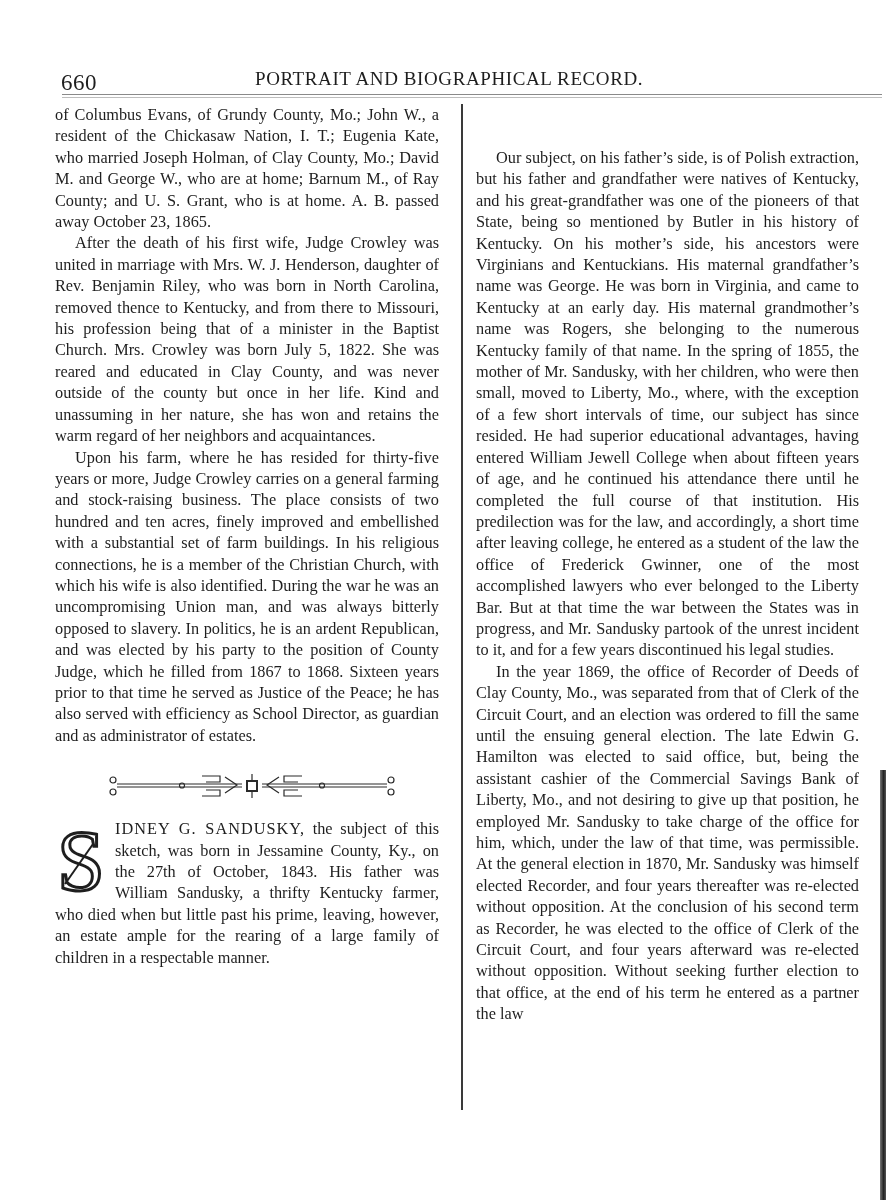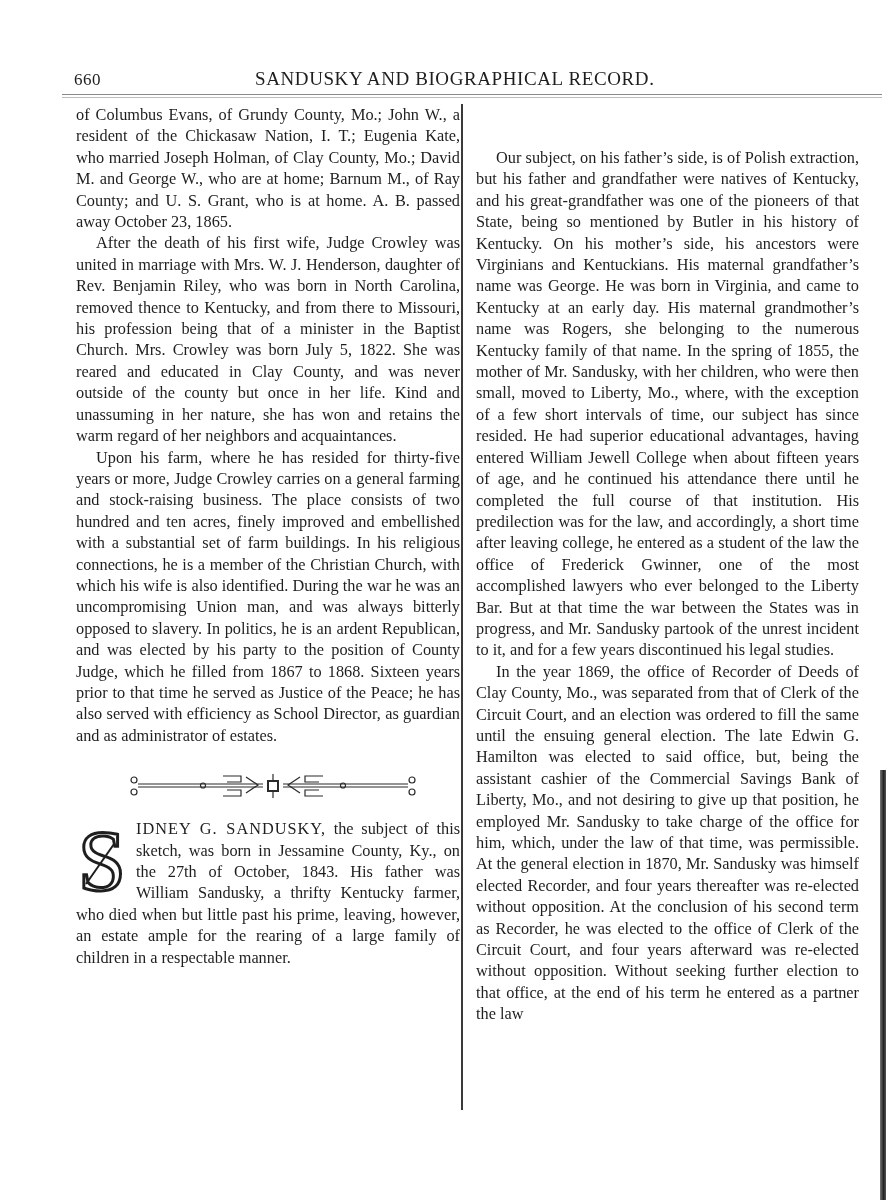--- a/index.html
+++ b/index.html
@@ -2,22 +2,22 @@
 <html><head>
 <meta charset="utf-8">
 <style>
   html, body { margin: 0; padding: 0; background: #ffffff; }
   body {
     width: 893px; height: 1200px; position: relative; overflow: hidden;
     font-family: "DejaVu Serif", "Liberation Serif", serif;
     color: #1e1e1e;
   }
   .page-number {
-    position: absolute; left: 74px; top: 70px;
-    font-family: "Liberation Serif", serif; font-size: 17px; letter-spacing: 0.5px;
+    position: absolute; left: 61px; top: 70px;
+    font-family: "Liberation Serif", serif; font-size: 23px; letter-spacing: 0.5px;
   }
   .running-head {
     position: absolute; left: 255px; top: 68px;
     font-family: "Liberation Serif", serif; font-size: 19px; letter-spacing: 0.6px;
   }
   .head-rule {
     position: absolute; left: 62px; top: 94px; width: 820px; height: 0;
     border-top: 1px solid #8a8a8a; border-bottom: 1px solid #bdbdbd; padding-top: 2px;
   }
   .col-divider {
@@ -25,39 +25,39 @@
   }
   .edge-band {
     position: absolute; left: 880px; top: 770px; width: 6px; height: 430px;
     background: linear-gradient(to right, #777, #222 60%, #555);
   }
   .column {
     position: absolute; top: 104px;
     font-family: "Liberation Serif", serif; font-size: 16.3px; line-height: 21.4px;
     text-align: justify; hyphens: manual;
   }
-  .col-left { left: 76px; width: 384px; }
+  .col-left { left: 55px; width: 384px; }
   .col-right { left: 476px; width: 383px; margin-top: 43px; }
   .column p { margin: 0; text-indent: 20px; }
   .column p.no-indent { text-indent: 0; }
   .ornament {
     display: block; width: 290px; height: 28px; margin: 26px auto 18px 52px;
   }
   .dropcap-para { text-indent: 0 !important; }
   .dropcap {
     float: left; width: 56px; height: 78px; margin: 4px 6px 0 -2px;
   }
   .smallcaps { letter-spacing: 1px; margin-top: 40px; }
 </style>
 </head>
 <body>
 
 <div>
   <div class="page-number">660</div>
-  <div class="running-head">SANDUSKY AND BIOGRAPHICAL RECORD.</div>
+  <div class="running-head">PORTRAIT AND BIOGRAPHICAL RECORD.</div>
   <div class="head-rule"></div>
   <div class="col-divider"></div>
   <div class="edge-band"></div>
 
   <div class="column col-left">
     <p class="no-indent">of Columbus Evans, of Grundy County, Mo.; John W., a resident of the Chickasaw Nation, I. T.; Eugenia Kate, who married Joseph Holman, of Clay County, Mo.; David M. and George W., who are at home; Barnum M., of Ray County; and U. S. Grant, who is at home. A. B. passed away October 23, 1865.</p>
     <p>After the death of his first wife, Judge Crowley was united in marriage with Mrs. W. J. Henderson, daughter of Rev. Benjamin Riley, who was born in North Carolina, removed thence to Kentucky, and from there to Missouri, his profession being that of a minister in the Baptist Church. Mrs. Crowley was born July 5, 1822. She was reared and educated in Clay County, and was never outside of the county but once in her life. Kind and unassuming in her nature, she has won and retains the warm regard of her neighbors and acquaintances.</p>
     <p>Upon his farm, where he has resided for thirty-five years or more, Judge Crowley carries on a general farming and stock-raising business. The place consists of two hundred and ten acres, finely improved and embellished with a substantial set of farm buildings. In his religious connections, he is a member of the Christian Church, with which his wife is also identified. During the war he was an uncompromising Union man, and was always bitterly opposed to slavery. In politics, he is an ardent Republican, and was elected by his party to the position of County Judge, which he filled from 1867 to 1868. Sixteen years prior to that time he served as Justice of the Peace; he has also served with efficiency as School Director, as guardian and as administrator of estates.</p>
 
     <svg class="ornament" viewBox="0 0 290 28">

